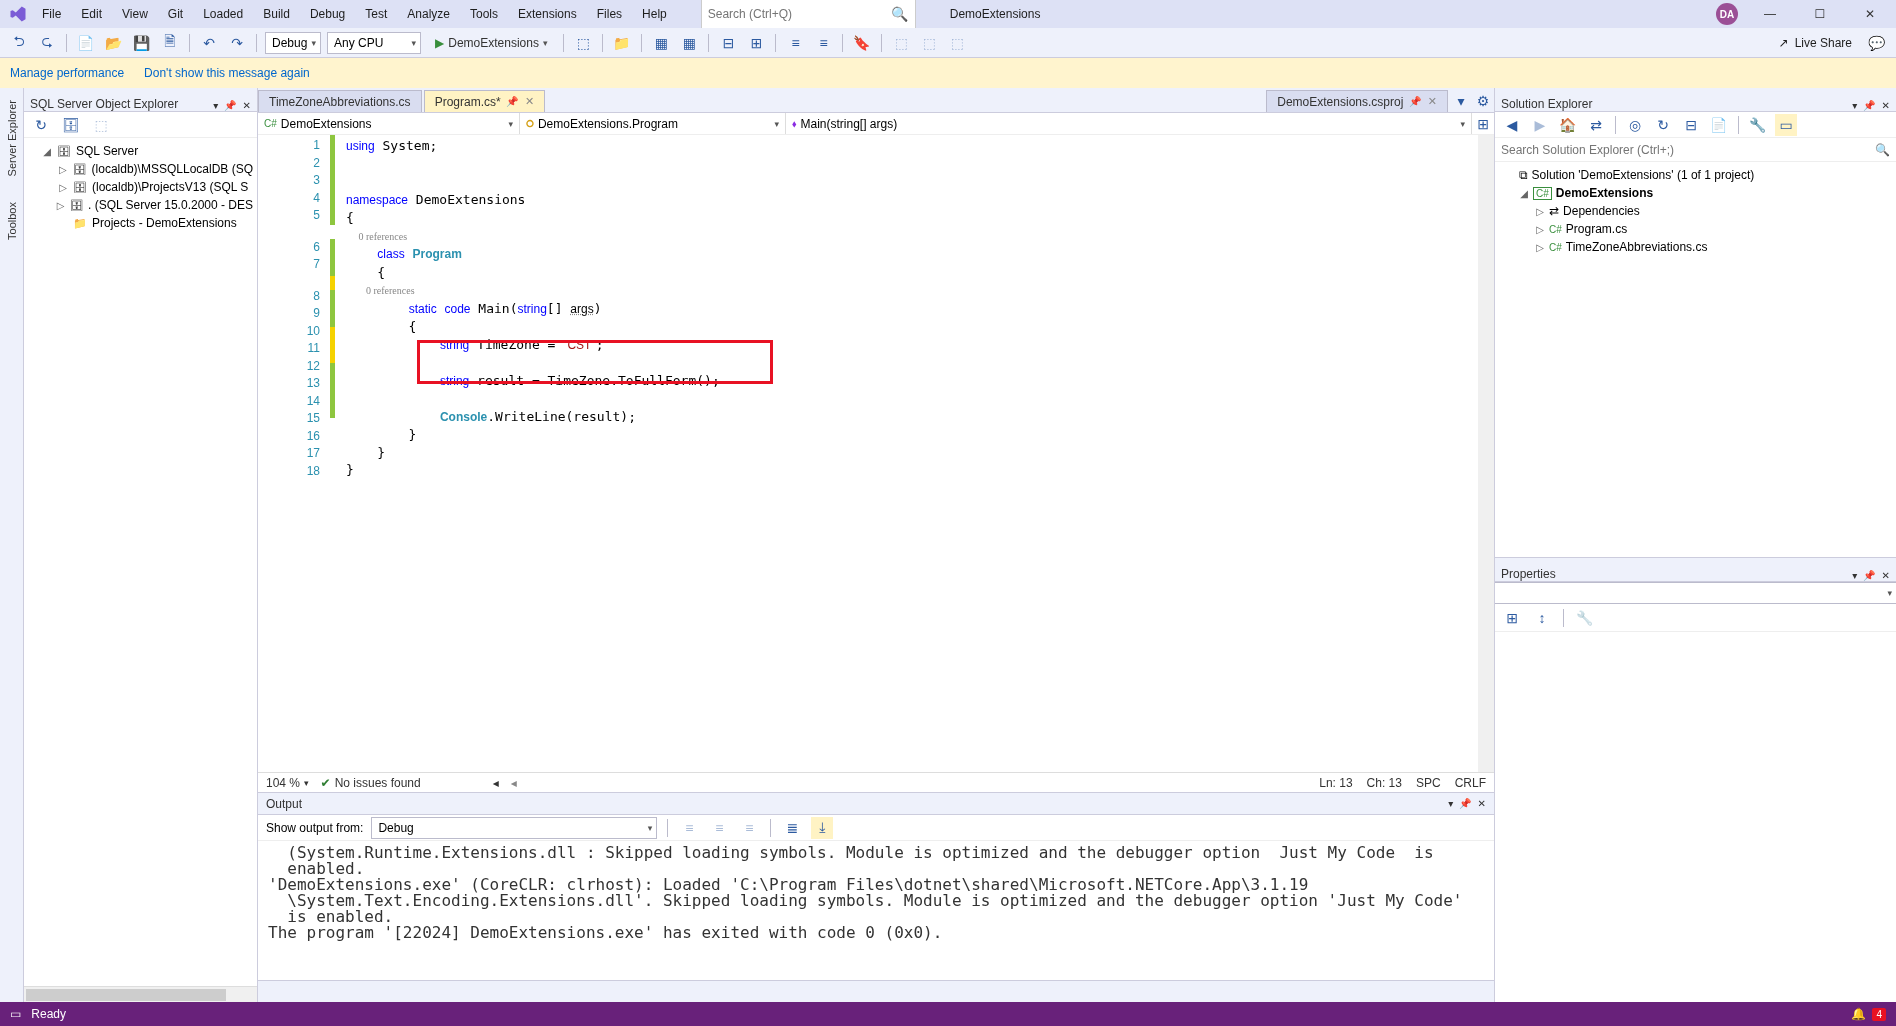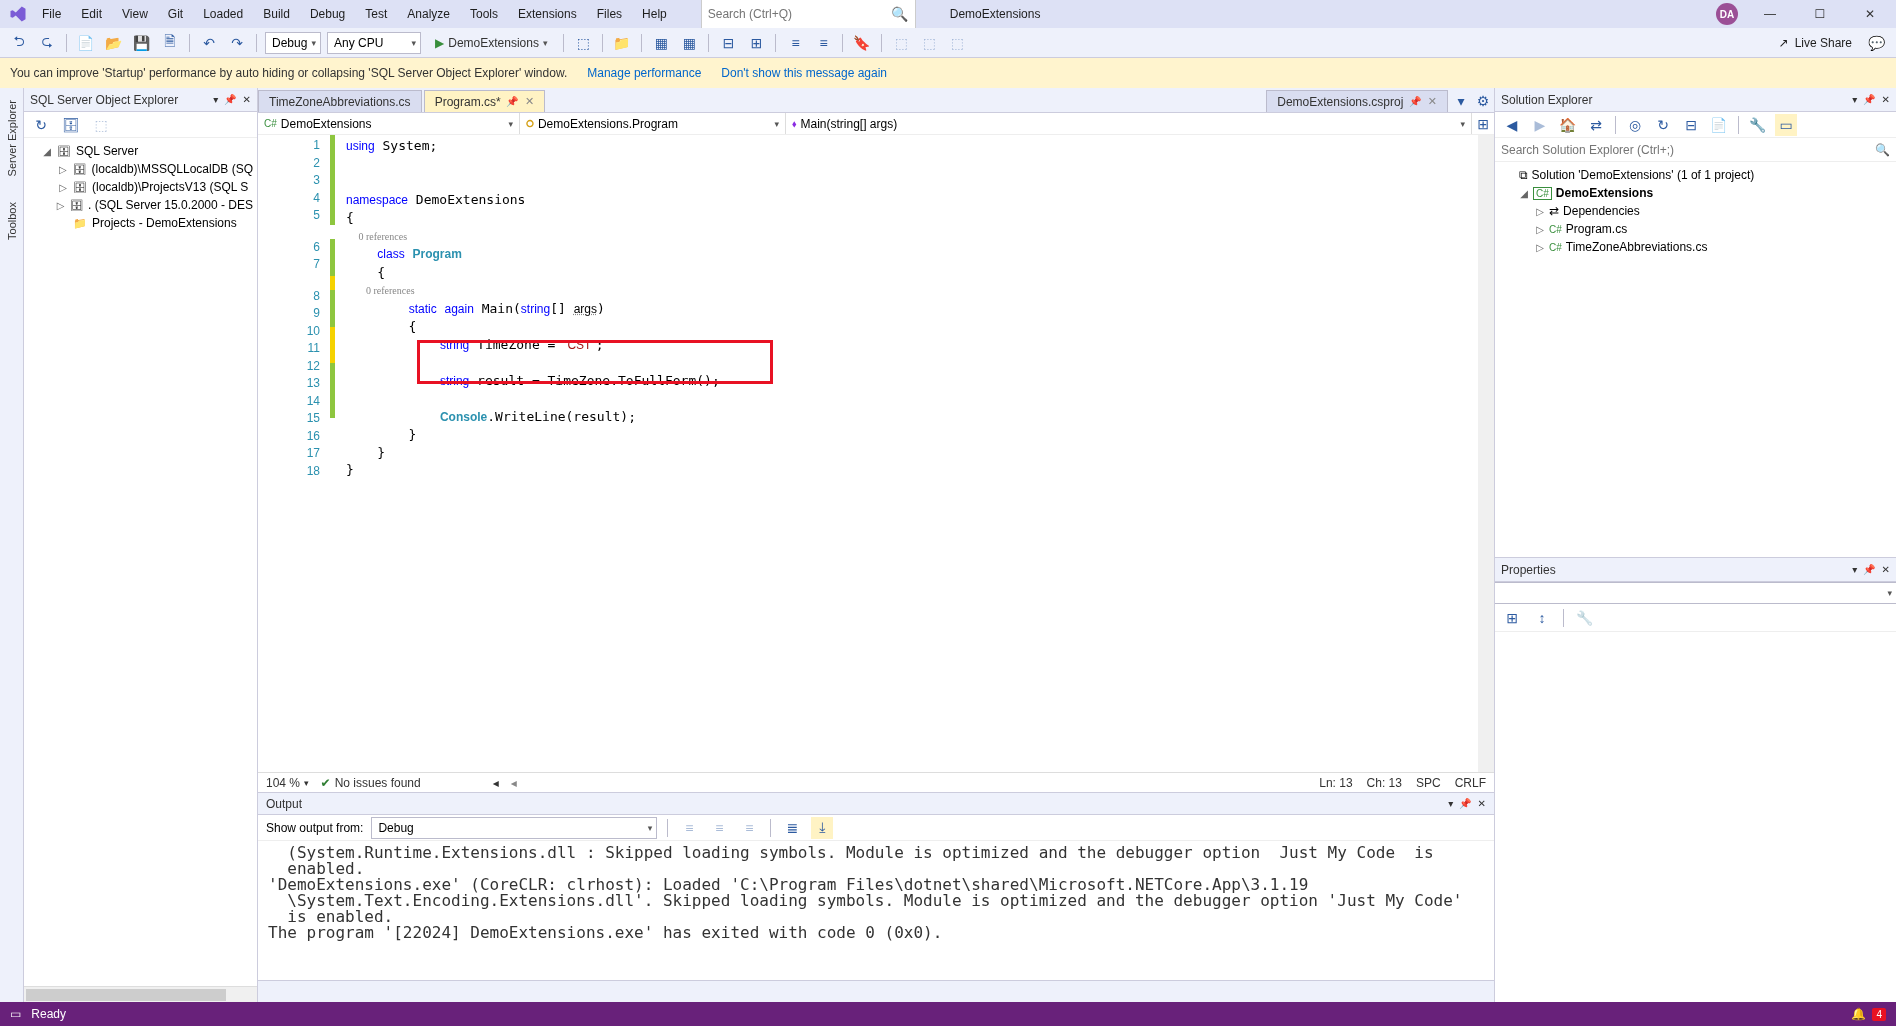--- a/index.html
+++ b/index.html
@@ -22,21 +22,21 @@
 .tb-dropdown::after { content: '▾'; position: absolute; right: 4px; font-size: 9px; color: #555; }
 .start-btn { display: flex; align-items: center; gap: 4px; color: #333; padding: 0 8px; }
 .play-icon { color: #388e3c; font-size: 12px; }
 .live-share { margin-left: auto; display: flex; align-items: center; gap: 6px; color: #1e1e1e; padding: 0 8px; }
 .info-bar { height: 30px; background: #fff4ce; display: flex; align-items: center; padding: 0 10px; gap: 20px; color: #333; }
 .info-link { color: #0066cc; cursor: pointer; }
 .main-area { flex: 1; display: flex; overflow: hidden; }
 .left-rail { width: 24px; background: #eef1fb; border-right: 1px solid #ccd; display: flex; flex-direction: column; align-items: center; padding-top: 4px; gap: 10px; }
 .rail-tab { writing-mode: vertical-rl; transform: rotate(180deg); padding: 8px 2px; font-size: 11px; color: #333; cursor: pointer; }
 .sql-panel { width: 234px; background: #fff; border-right: 1px solid #ccd; display: flex; flex-direction: column; }
-.panel-header { height: 24px; background: #eef1fb; border-bottom: 1px solid #ccd; display: flex; align-items: center; padding: 0 6px; gap: 6px; color: #333; }
+.panel-header { height: 24px; background: #eef1fb; border-bottom: 1px solid #ccd; display: flex; align-items: flex-end; padding: 0 6px; gap: 6px; color: #333; }
 .panel-header-text { flex: 1; }
 .panel-toolbar { height: 26px; background: #fff; border-bottom: 1px solid #eee; display: flex; align-items: center; padding: 0 6px; gap: 8px; }
 .tree { flex: 1; padding: 4px 0; overflow: hidden; }
 .tree-item { display: flex; align-items: center; gap: 4px; padding: 2px 4px; white-space: nowrap; overflow: hidden; cursor: pointer; }
 .tree-indent { display: inline-block; }
 .tree-icon { width: 16px; height: 14px; display: inline-flex; align-items: center; justify-content: center; font-size: 11px; }
 .editor-area { flex: 1; display: flex; flex-direction: column; overflow: hidden; }
 .doc-tabs { height: 24px; background: #eef1fb; display: flex; align-items: flex-end; }
 .doc-tab { height: 22px; padding: 0 10px; display: flex; align-items: center; gap: 6px; background: #d9ddf0; border: 1px solid #bbc; border-bottom: none; margin-right: 2px; cursor: pointer; color: #333; position: relative; }
 .doc-tab.active { background: #fff3c4; }
@@ -162,21 +162,20 @@
   <span class="tb-btn" style="opacity:.4">⬚</span>
   <span class="tb-btn" style="opacity:.4">⬚</span>
   <div class="live-share">
     <span>↗</span>
     <span>Live Share</span>
   </div>
   <span class="tb-btn">💬</span>
 </div>
 
 <div class="info-bar">
-  <span>You can improve 'Startup' performance by auto hiding or collapsing 'SQL Server Object Explorer' window.</span>
   <span class="info-link">Manage performance</span>
   <span class="info-link">Don't show this message again</span>
 </div>
 
 <div class="main-area">
 
   <div class="left-rail">
     <div class="rail-tab">Server Explorer</div>
     <div class="rail-tab">Toolbox</div>
   </div>
@@ -298,21 +297,21 @@
       </div>
       <div class="code-body"><span class="kw">using</span> System;
 
 
 <span class="kw">namespace</span> DemoExtensions
 {
 <span class="ref-hint">     0 references</span>
     <span class="kw">class</span> <span class="type">Program</span>
     {
 <span class="ref-hint">        0 references</span>
-        <span class="kw">static</span> <span class="kw">again</span> Main(<span class="kw">string</span>[] <span style="text-decoration:underline dotted #888">args</span>)
+        <span class="kw">static</span> <span class="kw">code</span> Main(<span class="kw">string</span>[] <span style="text-decoration:underline dotted #888">args</span>)
         {
             <span class="kw">string</span> TimeZone = <span class="str">"CST"</span>;
 
             <span class="kw">string</span> result = TimeZone.ToFullForm();
 
             <span class="type">Console</span>.WriteLine(result);
         }
     }
 }
 </div>

